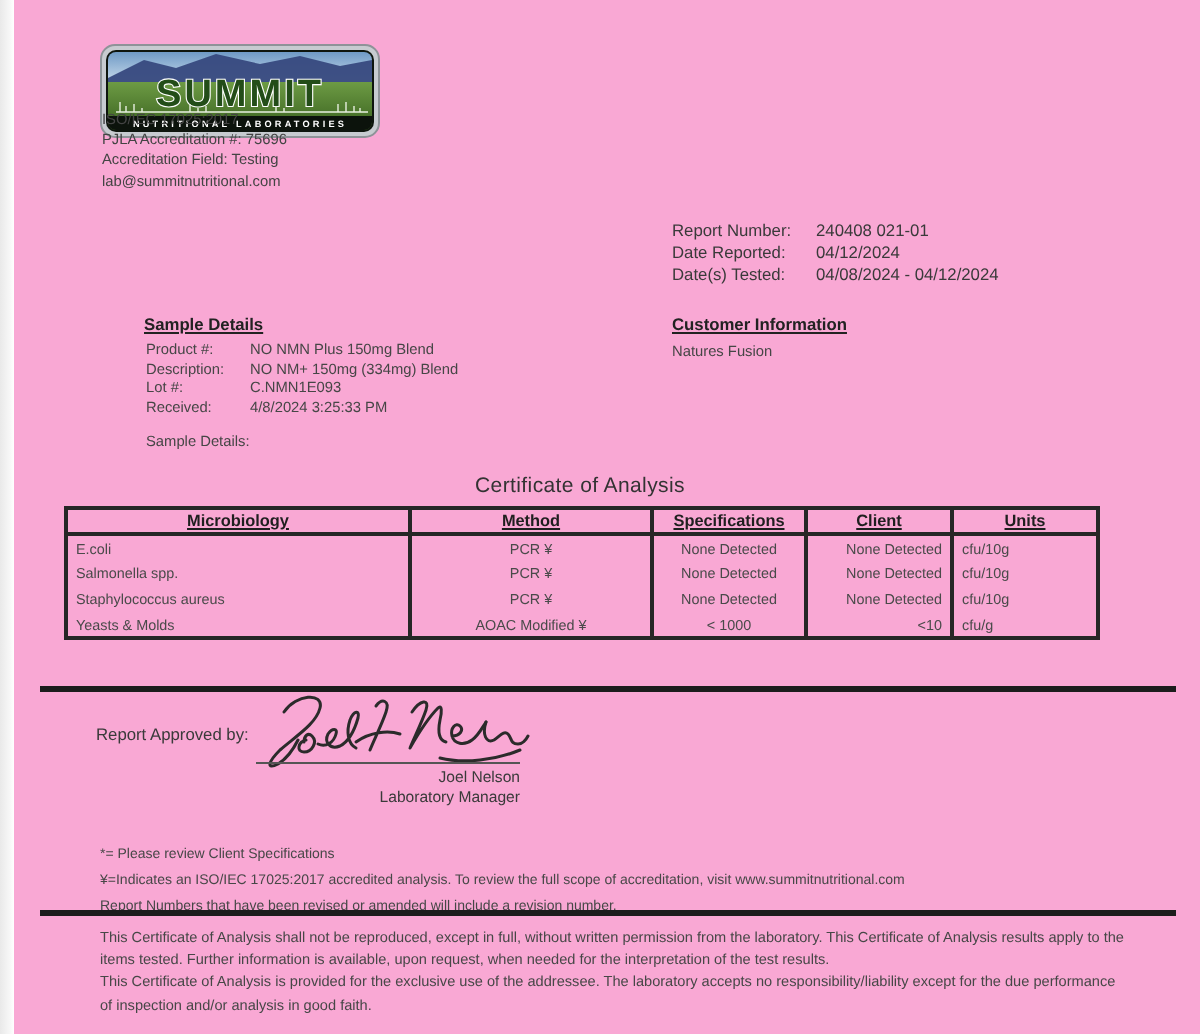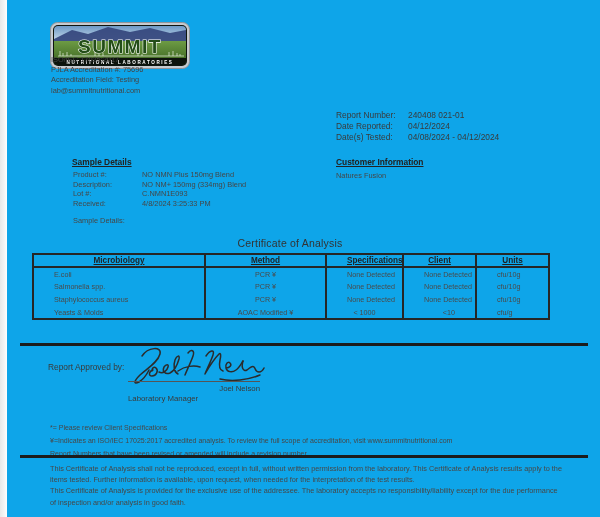--- a/index.html
+++ b/index.html
@@ -1,49 +1,49 @@
 <!DOCTYPE html>
 <html><head>
 <meta charset="utf-8">
 <style>
   * { margin: 0; padding: 0; box-sizing: border-box; }
   html, body { width: 600px; height: 517px; background: #fff; }
   body { font-family: "Liberation Sans", sans-serif; color: #3f3f3f; }
-  #page { position: relative; width: 600px; height: 517px; background: #0ea5e9; overflow: hidden; }
+  #page { position: relative; width: 600px; height: 517px; background: #f9a8d4; overflow: hidden; }
   .scan-edge { position: absolute; left: 0; top: 0; width: 7px; height: 517px;
                background: linear-gradient(90deg, #e9e9e9, #f7f7f7 70%, #fff); }
 
   
   #logo { position: absolute; left: 50px; top: 22px; }
 
   
   .accred { position: absolute; left: 51px; top: 55px; font-size: 7.4px; line-height: 10.2px; color: #444; }
 
   
   .report-info { position: absolute; left: 336px; top: 110px; font-size: 8.4px; line-height: 11.2px; color: #3a3a3a; }
   .report-info .row { display: flex; }
   .report-info .lbl { width: 72px; }
   .report-info .val {  }
 
   
   .section-head { font-size: 8.4px; font-weight: bold; color: #222; text-decoration: underline; }
   .sample-head { position: absolute; left: 72px; top: 157px; }
   .sample-rows { position: absolute; left: 73px; top: 170px; font-size: 7.4px; line-height: 9.6px; color: #464646; }
   .sample-rows .row { display: flex; }
-  .sample-rows .lbl { width: 69px; }
+  .sample-rows .lbl { width: 52px; }
   .sample-extra { position: absolute; left: 73px; top: 216px; font-size: 7.4px; color: #464646; }
   .cust-head { position: absolute; left: 336px; top: 157px; }
   .cust-name { position: absolute; left: 336px; top: 171px; font-size: 7.4px; color: #464646; text-align: center; }
 
   
   .coa-title { position: absolute; left: 32px; top: 237px; width: 516px; text-align: center;
                font-size: 10.5px; color: #333; letter-spacing: .2px; }
   table.coa { position: absolute; left: 32px; top: 253px; width: 516px;
               border-collapse: collapse; table-layout: fixed; }
-  table.coa th, table.coa td { padding: 0 20px; overflow: hidden; white-space: nowrap; }
+  table.coa th, table.coa td { padding: 0 4px; overflow: hidden; white-space: nowrap; }
   table.coa { border: 2px solid #262626; }
   table.coa th { border: 2px solid #262626; font-size: 8.2px; font-weight: bold; color: #1f1f1f;
                  text-decoration: underline; height: 13px; text-align: center; }
   table.coa td { border-left: 2px solid #262626; border-right: 2px solid #262626;
                  font-size: 7.2px; color: #4a4a4a; height: 13px; }
   td.c-name  { text-align: left; }
   td.c-meth  { text-align: center; }
   td.c-spec  { text-align: center; }
   td.c-res   { text-align: right; }
   td.c-unit  { text-align: left; }
@@ -51,21 +51,21 @@
   col.w-res  { width: 73px; }  col.w-unit { width: 73px; }
 
   
   .rule { position: absolute; left: 20px; width: 568px; background: #1c1c1c; }
   .rule-1 { top: 343px; height: 3px; }
   .rule-2 { top: 455px; height: 3px; }
   .approve-label { position: absolute; left: 48px; top: 362px; font-size: 8.4px; color: #3a3a3a; }
   .sig-wrap { position: absolute; left: 122px; top: 344px; }
   .sig-line { position: absolute; left: 128px; top: 381px; width: 132px; height: 1px; background: #555; }
   .signer-name  { position: absolute; left: 128px; top: 384px; width: 132px; text-align: right; font-size: 7.8px; color: #3a3a3a; }
-  .signer-title { position: absolute; left: 128px; top: 394px; width: 132px; text-align: left; font-size: 7.8px; color: #3a3a3a; }
+  .signer-title { position: absolute; left: 128px; top: 394px; width: 132px; text-align: right; font-size: 7.8px; color: #3a3a3a; }
 
   
   .footnotes { position: absolute; left: 50px; top: 421px; font-size: 7px; line-height: 13px; color: #474747; }
   .disclaimer { position: absolute; left: 50px; top: 463px; width: 514px; font-size: 7.3px;
                 line-height: 11.2px; color: #474747; }
 </style>
 </head>
 <body>
 
 <div id="page">

